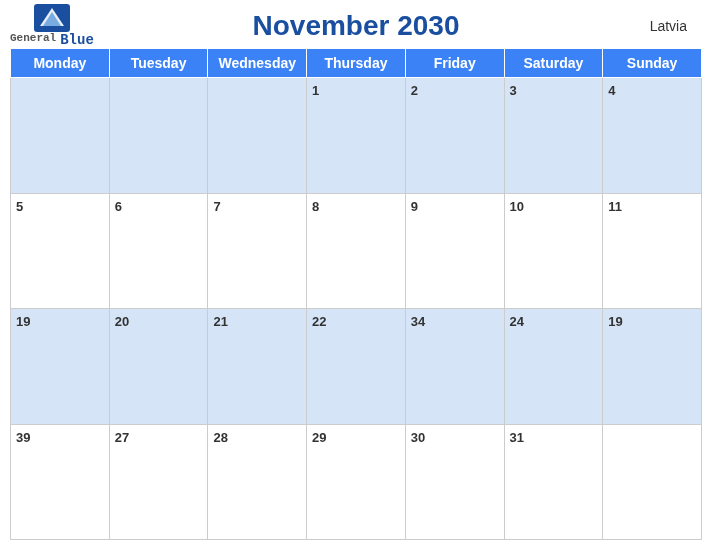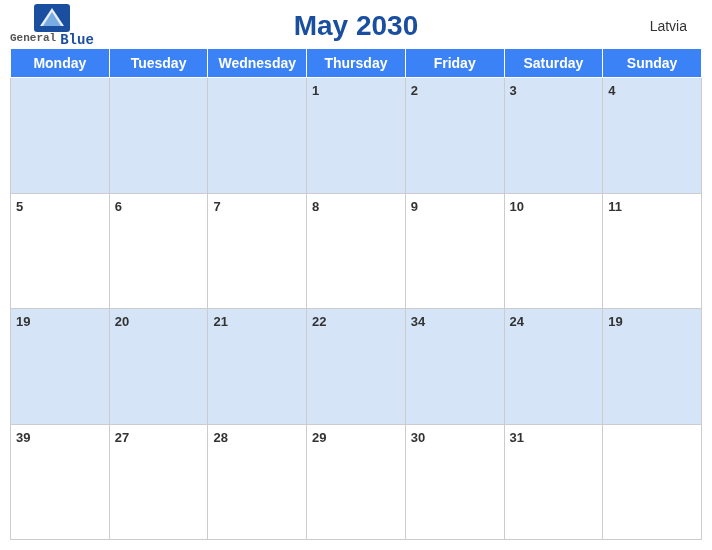--- a/index.html
+++ b/index.html
@@ -95,21 +95,21 @@
     <svg class="logo-icon" viewBox="0 0 36 28">
       <rect x="0" y="0" width="36" height="28" rx="3" fill="#1a4fa0"></rect>
       <polygon points="18,4 30,22 6,22" fill="#fff" opacity="0.9"></polygon>
       <polygon points="18,8 27,22 9,22" fill="#4a90d9" opacity="0.7"></polygon>
     </svg>
     <div style="display:flex; gap:4px;font-family:Liberation Mono, monospace;">
       <span class="logo-general">General</span>
       <span class="logo-blue">Blue</span>
     </div>
   </div>
-  <h1 class="month-title">May 2030</h1>
+  <h1 class="month-title">November 2030</h1>
   <div class="country-label">Latvia</div>
 </div>
 
 <table class="calendar">
   <thead>
     <tr>
     <th>Monday</th>
         <th>Tuesday</th>
         <th>Wednesday</th>
         <th>Thursday</th>

